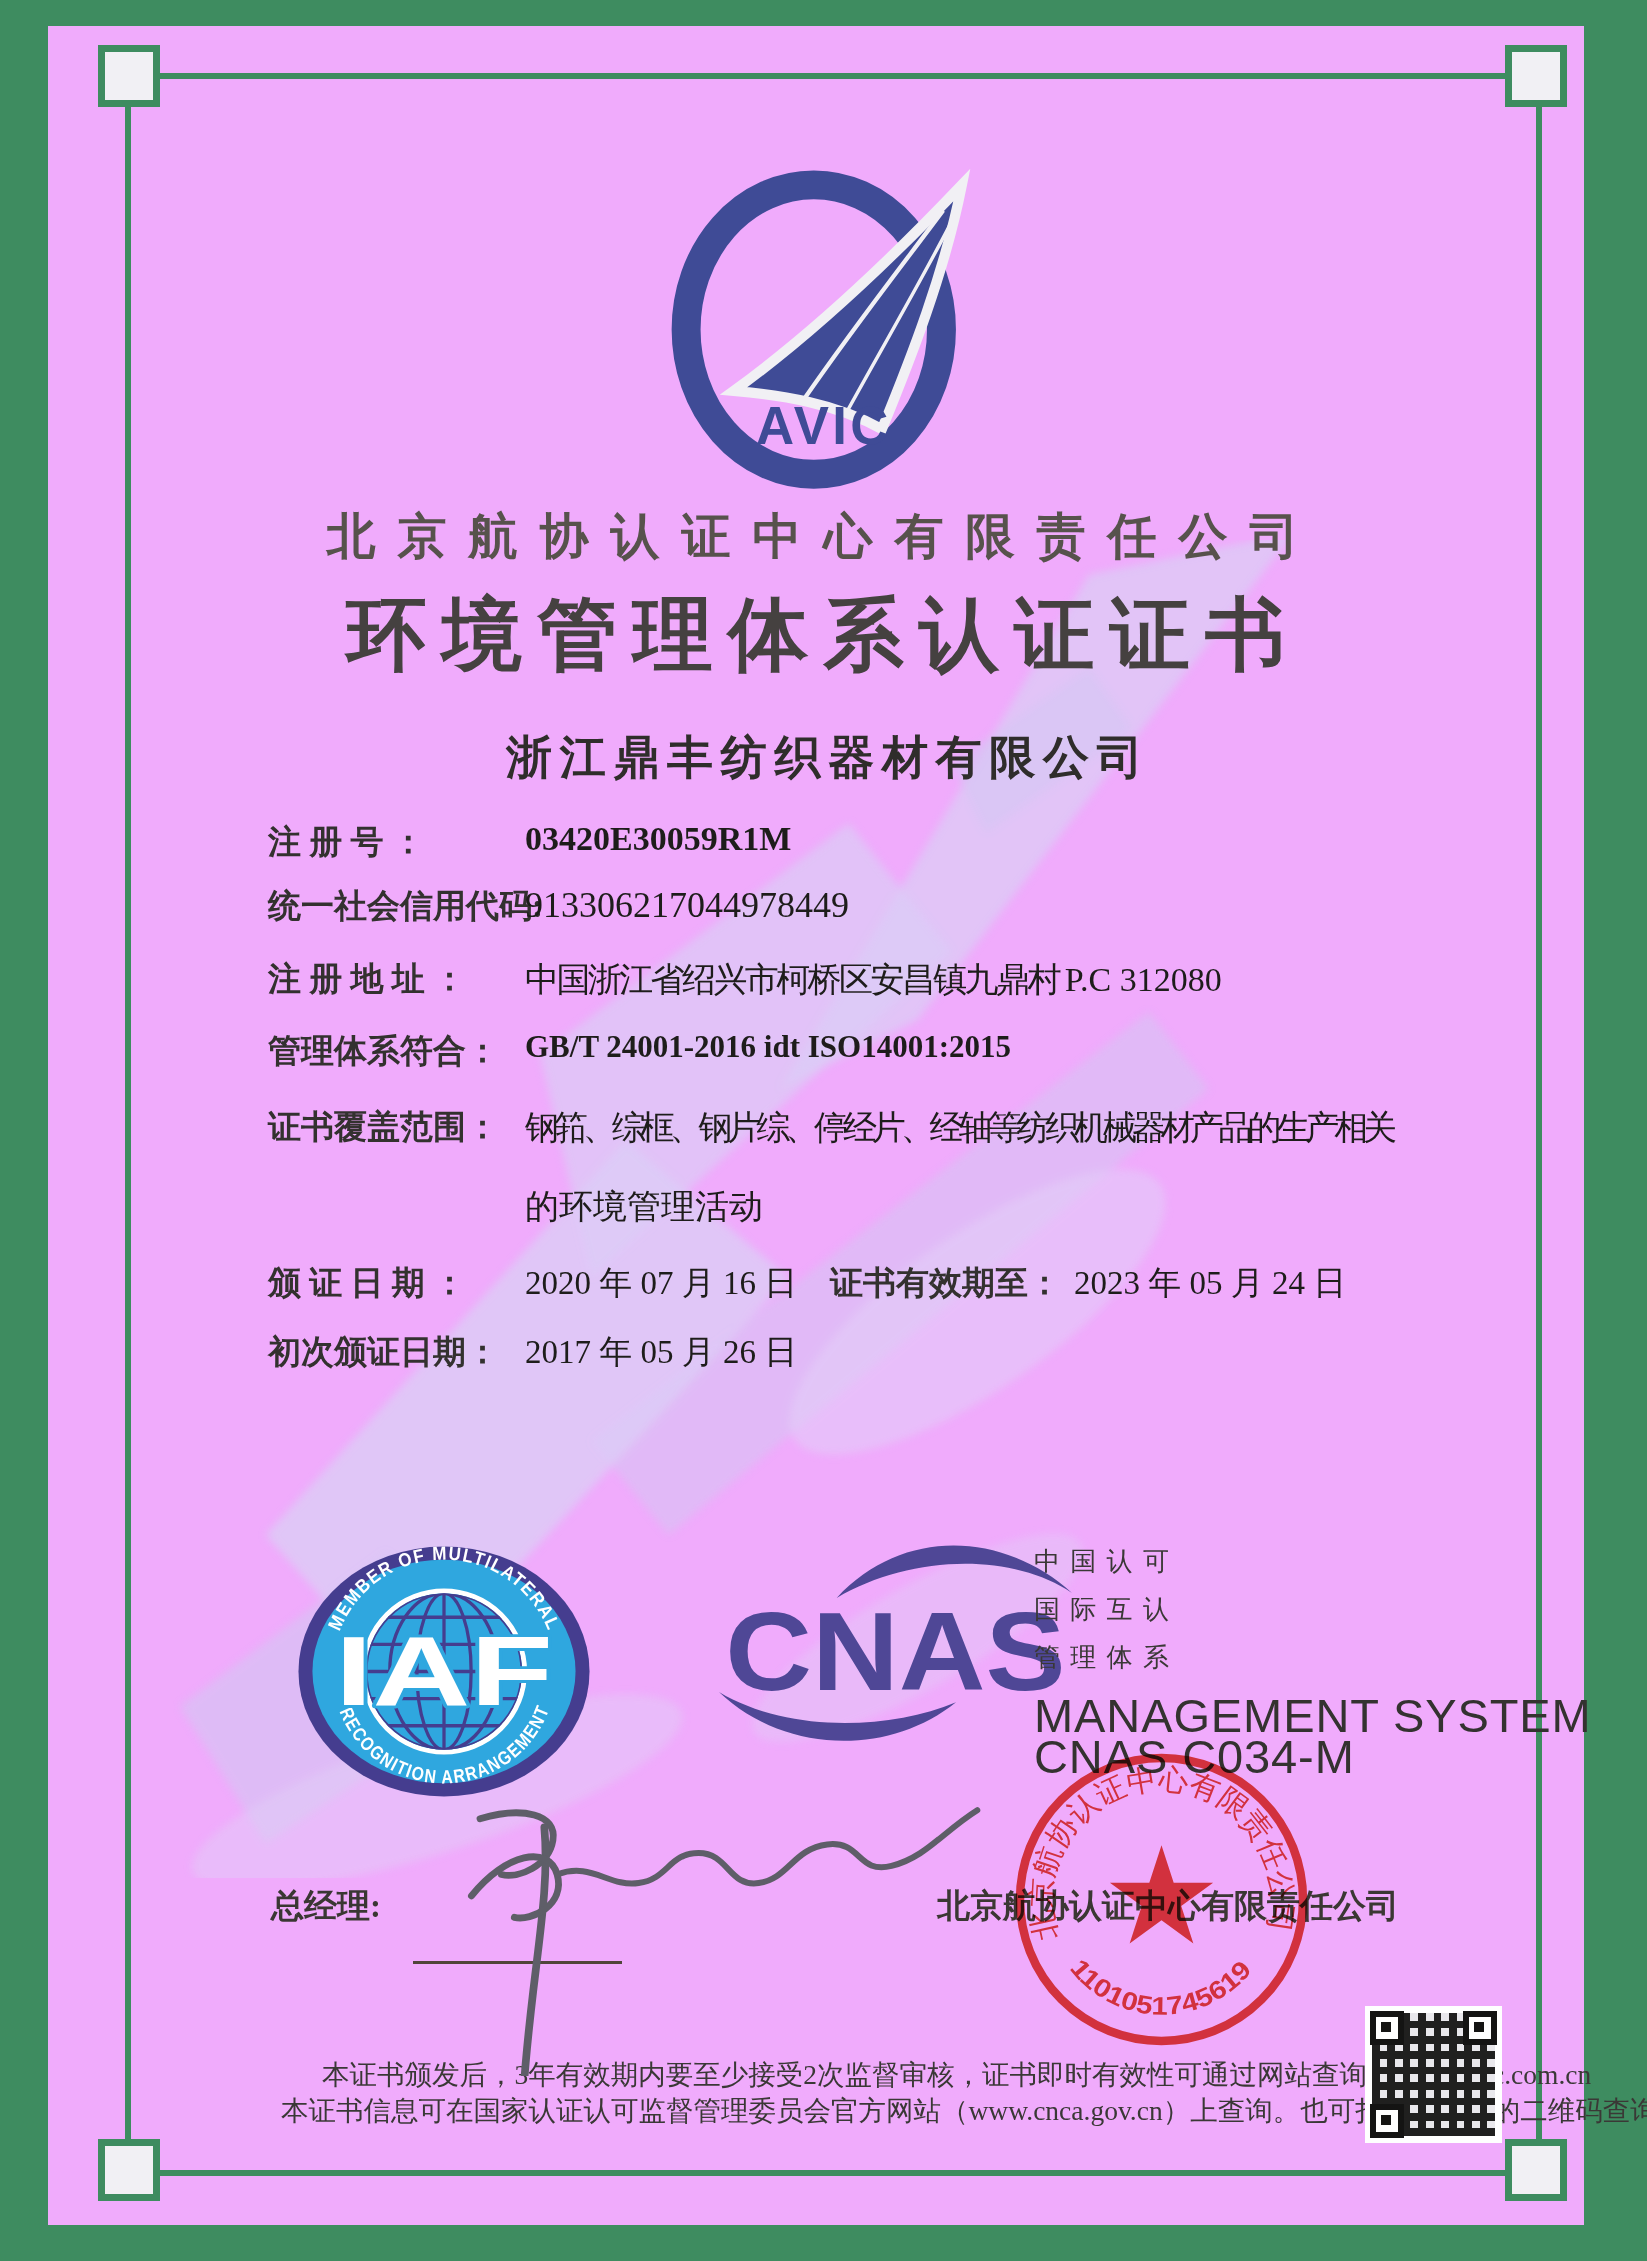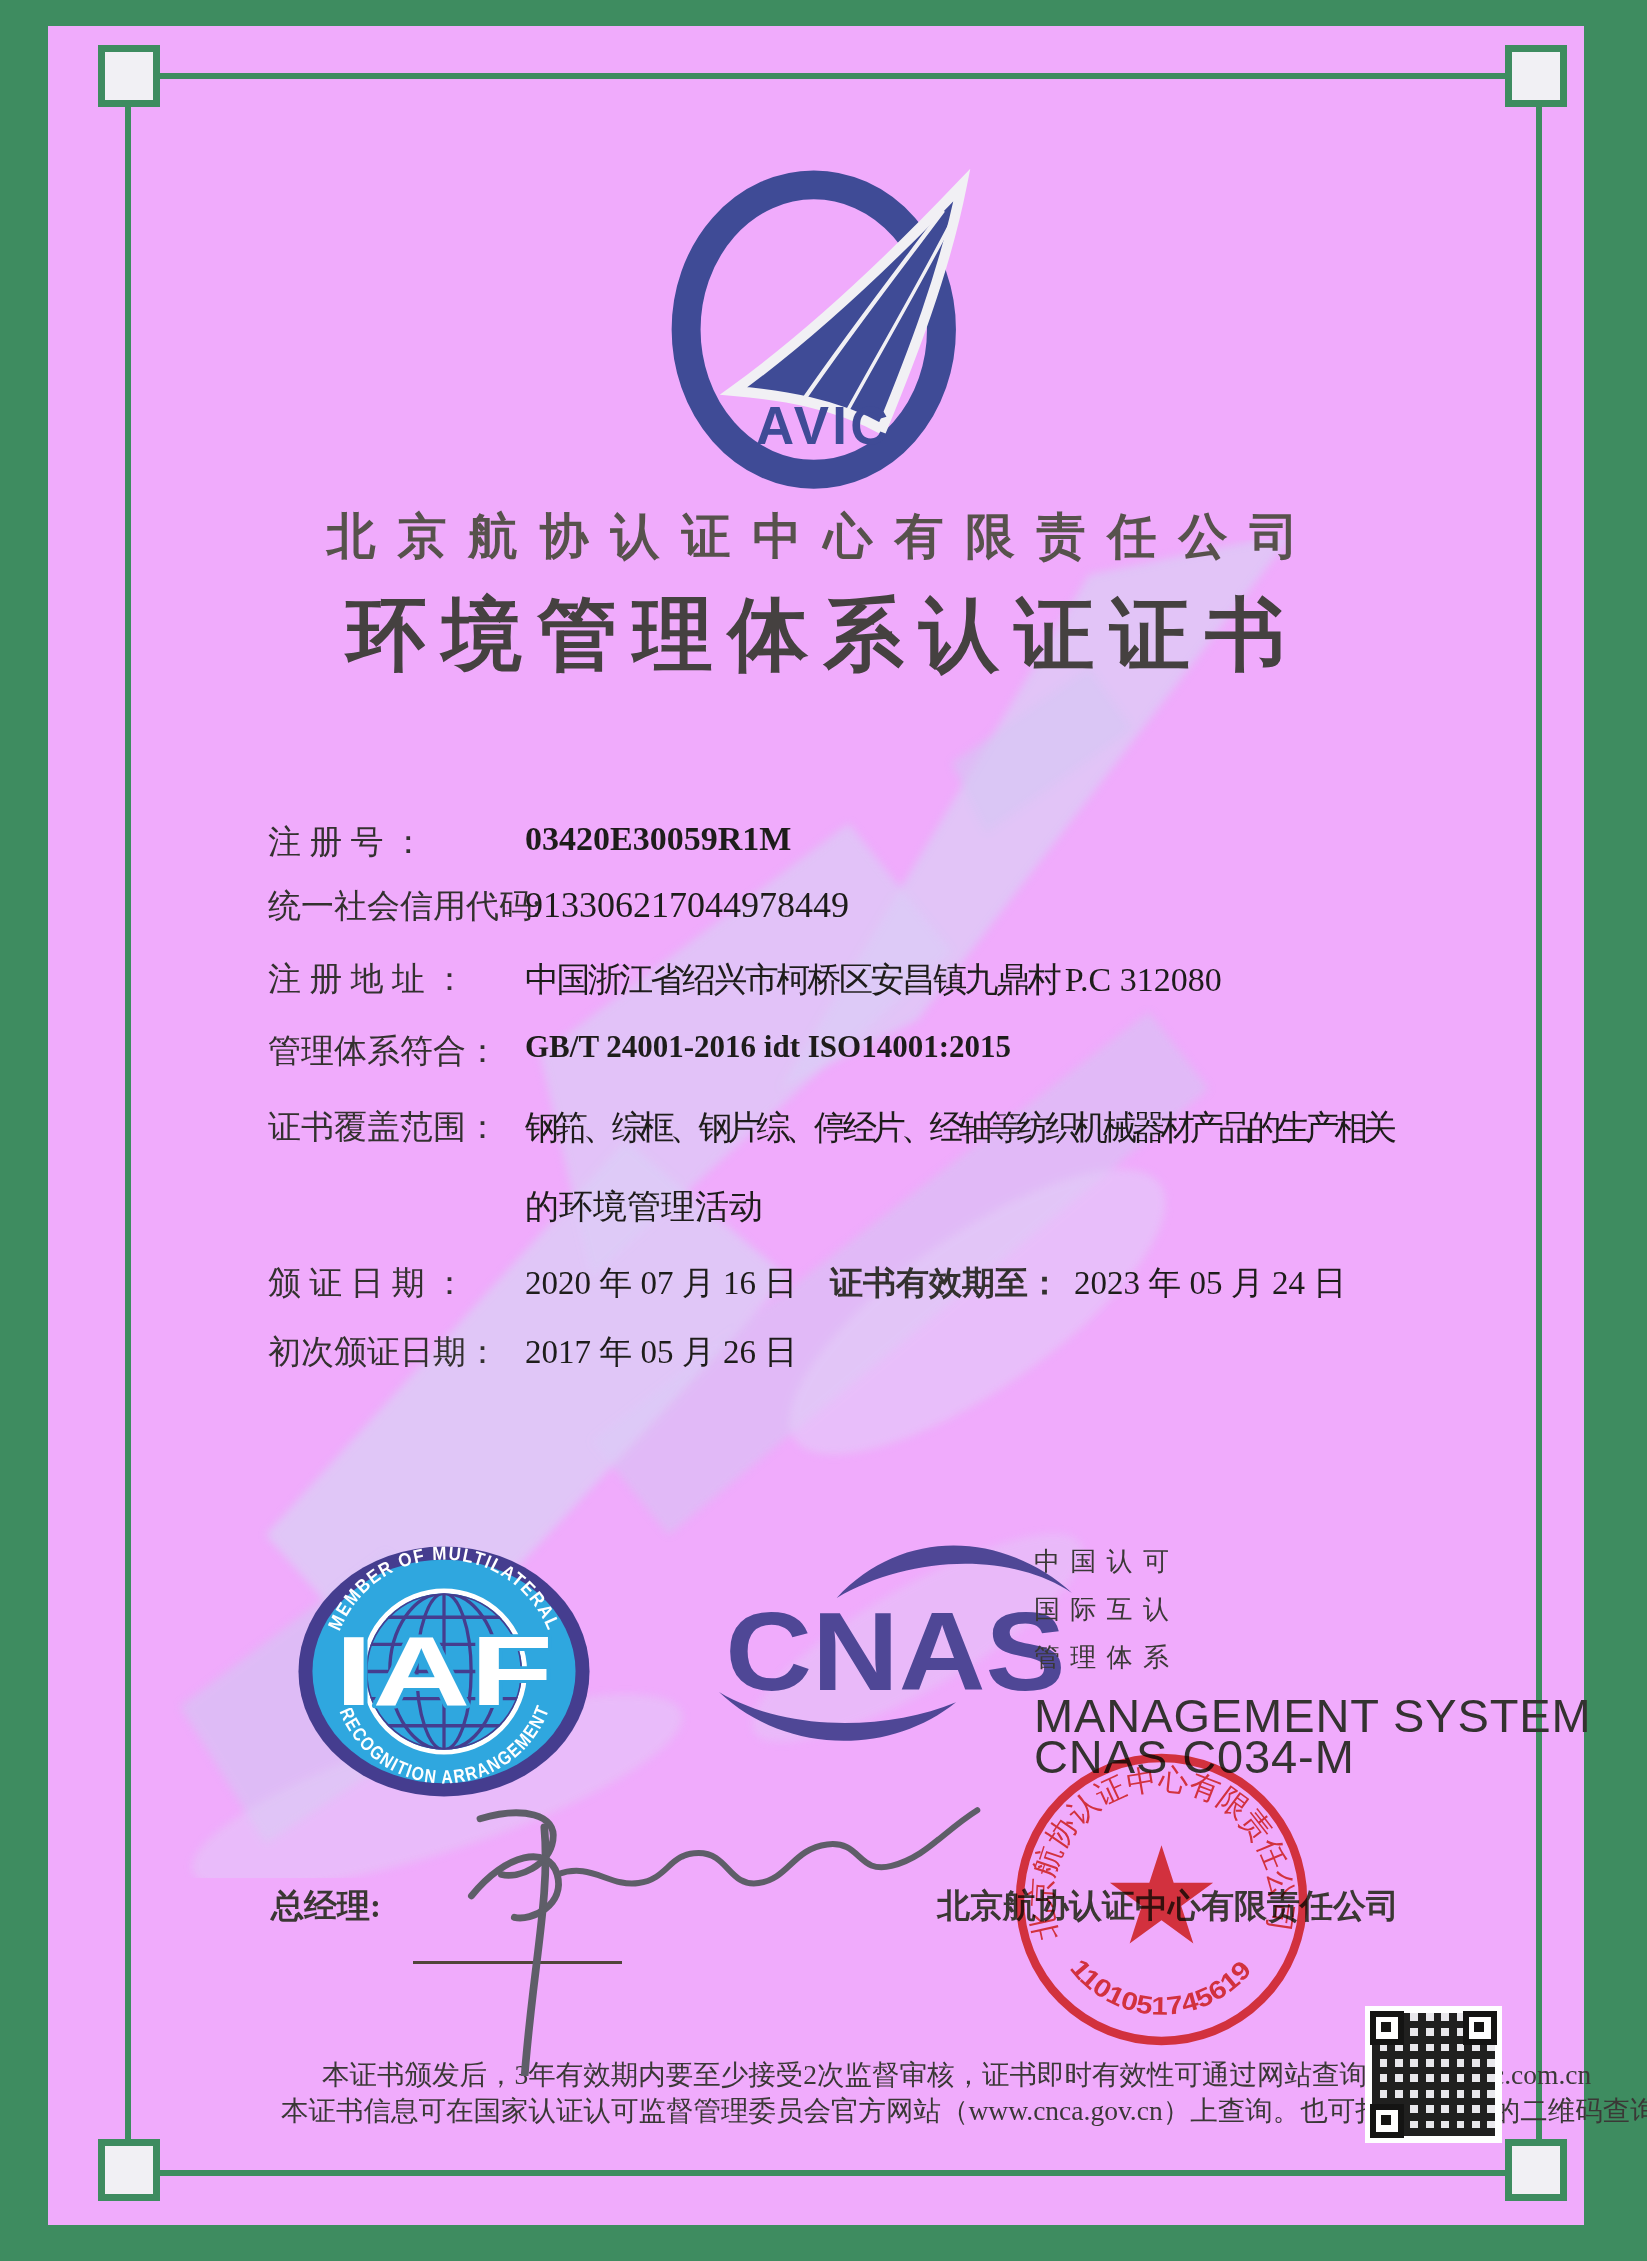--- a/index.html
+++ b/index.html
@@ -42,21 +42,21 @@
     font-size:80px;font-weight:bold;letter-spacing:15.4px;color:#454140;
   }
   .company{
     position:absolute;left:506px;top:727px;z-index:2;
     font-size:46px;font-weight:bold;letter-spacing:7.7px;color:#2f2d2b;
   }
   
   .row{position:absolute;left:0;top:0;width:1647px;z-index:2;}
   .flabel{
     position:absolute;left:268px;
-    font-size:33px;font-weight:normal;color:#33312f;white-space:pre;
+    font-size:33px;font-weight:bold;color:#33312f;white-space:pre;
   }
   .fvalue{position:absolute;left:525px;font-size:34px;color:#1e1d1b;white-space:pre;}
   .v-bold{font-weight:bold;}
   .row-regno{top:820px;}   .row-regno .fvalue{font-size:34px;}
   .row-credit{top:884px;} .row-credit .fvalue{font-size:36px;}
   .row-addr{top:957px;}   .row-addr .fvalue{letter-spacing:-2.6px;}
   .addr-pc{margin-left:6px;letter-spacing:0;}
   .row-std{top:1029px;}    .row-std .fvalue{font-size:31px;text-align:center;}
   .row-scope{top:1105px;}  .row-scope .fvalue{letter-spacing:-5.1px;}
   .row-scope2{top:1184px;} .row-scope2 .fvalue{letter-spacing:0;}
@@ -134,20 +134,21 @@
   <svg class="avic-logo" width="326" height="349" viewBox="0 0 380 410">
     <ellipse cx="178" cy="218" rx="150" ry="170" fill="none" stroke="#3f4b96" stroke-width="34"></ellipse>
     <path d="M84,290 C160,235 255,150 352,48 C332,150 292,252 258,335 C205,305 140,295 84,290 Z" fill="#3f4b96" stroke="#f1f0f4" stroke-width="12"></path>
     <path d="M165,302 C225,215 280,145 330,78" fill="none" stroke="#f1f0f4" stroke-width="5"></path>
     <path d="M215,318 C258,240 300,168 338,95" fill="none" stroke="#f1f0f4" stroke-width="4"></path>
     <text x="190" y="352" text-anchor="middle" font-size="62" font-weight="bold" letter-spacing="4" fill="#3f4b96">AVIC</text>
   </svg>
 
   <div class="org-name">北京航协认证中心有限责任公司</div>
   <div class="cert-title">环境管理体系认证证书</div>
+  <div class="company">浙江鼎丰纺织器材有限公司</div>
 
   <div class="row row-regno">
     <span class="flabel">注 册 号 ：</span>
     <span class="fvalue v-bold">03420E30059R1M</span>
   </div>
   <div class="row row-credit">
     <span class="flabel">统一社会信用代码:</span>
     <span class="fvalue">913306217044978449</span>
   </div>
   <div class="row row-addr">

